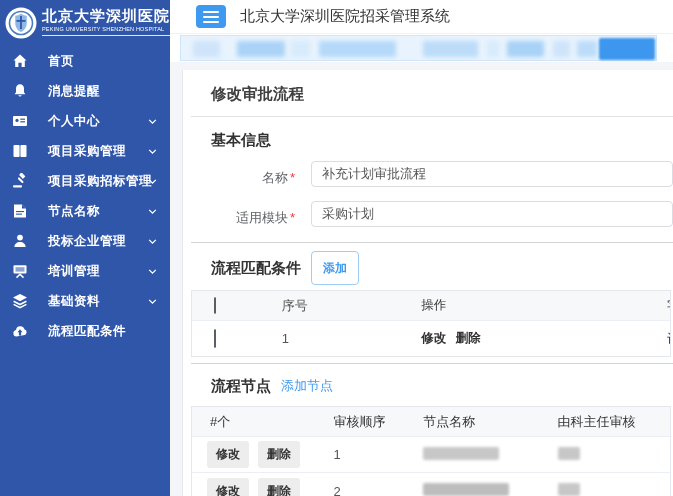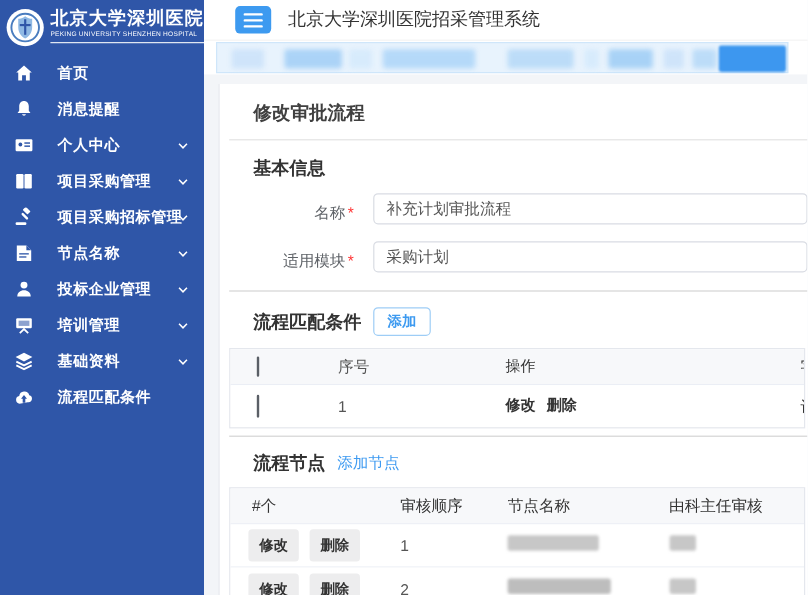--- a/index.html
+++ b/index.html
@@ -48,21 +48,21 @@
 
   .form-row { display:flex; align-items:flex-end; margin-top:11px; }
   .form-row.second { margin-top:14px; }
   .f-label { width:140px; text-align:right; font-size:13px; color:#5f6368; }
   .f-req { color:#f33; margin-left:2px; font-size:13px; }
   .f-input { margin-left:16px; width:480px; height:26px; border:1px solid #d9dce3; border-radius:4px;
     font-size:13px; color:#555; padding:0 10px; outline:none; background:#fff;
     font-family:"Liberation Sans","DejaVu Sans",sans-serif; }
 
   .sec-row { display:flex; align-items:center; margin:13px 0 0 20px; height:24px; }
-  .add-btn { margin-left:10px; height:24px; padding:0 11px; background:#fff; border:1px solid #9ecdf6;
+  .add-btn { margin-left:10px; height:34px; padding:0 11px; background:#fff; border:1px solid #9ecdf6;
     border-radius:4px; color:#3d9af0; font-size:12px; font-weight:bold; cursor:pointer;
     font-family:"Liberation Sans","DejaVu Sans",sans-serif; }
   .add-link { margin-left:10px; color:#3f9bf1; font-size:13px; cursor:pointer; }
 
   .tbl { margin-top:10px; width:480px; border:1px solid #e4e7ed; overflow:hidden; }
   .t-row { display:flex; align-items:center; border-bottom:1px solid #ebeef5; background:#fff; }
   .t-row:last-child { border-bottom:none; }
   .t-head { background:#f7f8fa; height:30px; font-size:13px; color:#333; }
   .t1-body { height:35px; }
   .c-check { width:70px; padding-left:22px; }

